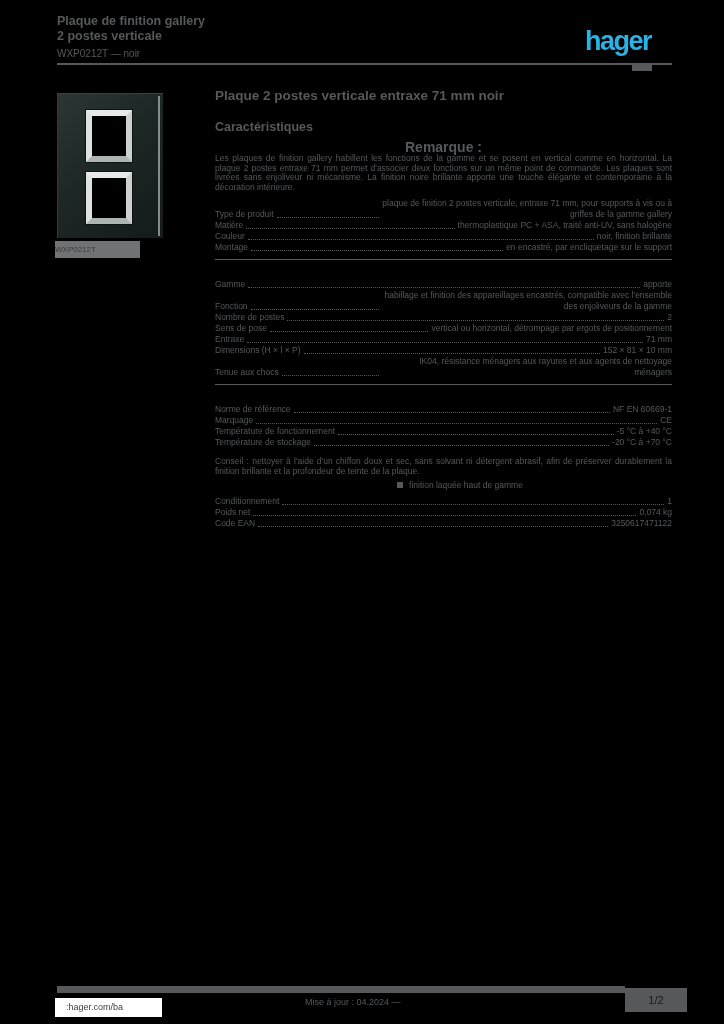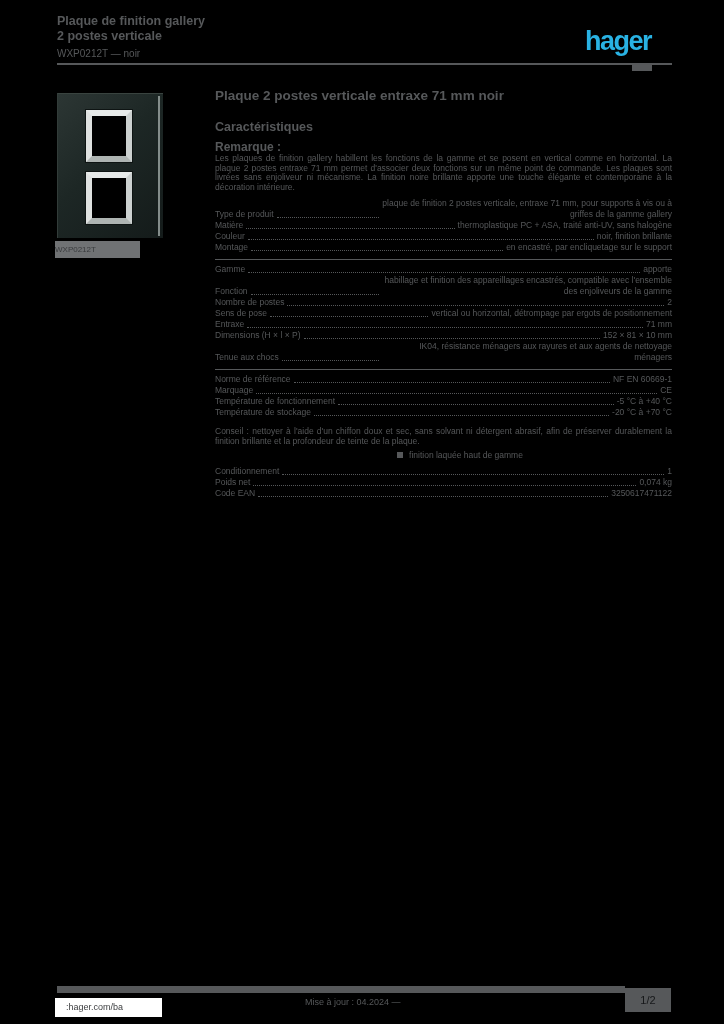--- a/index.html
+++ b/index.html
@@ -25,42 +25,42 @@
        border-bottom-color:#aeb4b2;box-shadow:0 0 0 1px #0e1413;}
   .win1{top:16px;} .win2{top:78px;}
   .photo-caption{position:absolute;left:55px;top:241px;width:85px;height:17px;background:#707274;
         color:#3a3c3e;font-size:8px;line-height:17px;padding-left:0;box-sizing:border-box;
         white-space:nowrap;overflow:hidden;}
 
   
   .main{position:absolute;left:215px;top:88px;width:457px;}
   .main-title{font-size:13.5px;font-weight:bold;margin:0;line-height:16px;color:#56585a;}
   .section-heading{font-size:12.5px;font-weight:bold;margin-top:16px;line-height:15px;}
-  .note-label{font-size:12px;font-weight:bold;margin-top:7px;line-height:10px;}
+  .note-label{font-size:14px;font-weight:bold;margin-top:7px;line-height:10px;text-align:center;}
   .note-text{font-size:8.5px;line-height:9.7px;text-align:justify;margin-top:2px;color:#56585a;}
 
   .spec-wrap{margin-top:3px;}
   .spec-section{padding:2px 0 3px 0;}
-  .spec-section.ruled{border-top:1px solid #56585a;margin-top:3px;padding-top:4px;}
+  .spec-section.ruled{border-top:1px solid #56585a;margin-top:3px;padding-top:19px;}
   .spec-heading{font-size:8.5px;font-weight:bold;line-height:11px;}
   .spec-row{display:flex;align-items:flex-end;font-size:8.5px;line-height:11px;margin:0;}
   .spec-row .lbl{flex:0 1 auto;max-width:150px;}
   .spec-row .dots{flex:1 0 20px;border-bottom:1px dotted #56585a;margin:0 3px 2px 3px;}
   .spec-row .val{flex:0 1 auto;max-width:290px;text-align:right;}
   .spec-note{font-size:8.5px;line-height:10.5px;text-align:justify;margin:3px 0 2px 0;}
   .spec-bullet{display:flex;font-size:8.5px;line-height:11px;margin-top:3px;justify-content:center;}
   .spec-bullet .sq{width:6px;height:6px;background:#56585a;margin:2px 6px 0 33px;flex:0 0 auto;}
 
   
   .foot-band{position:absolute;left:57px;top:986px;width:568px;height:7px;background:#56585a;}
   .foot-link{position:absolute;left:55px;top:998px;width:107px;height:19px;background:#fff;
         color:#3c3e40;font-size:9px;line-height:19px;padding-left:11px;box-sizing:border-box;
         white-space:nowrap;overflow:hidden;cursor:pointer;}
   .foot-center{position:absolute;left:305px;top:996px;font-size:9px;line-height:12px;color:#56585a;}
-  .foot-badge{position:absolute;left:625px;top:988px;width:46px;height:24px;background:#56585a;
+  .foot-badge{position:absolute;left:625px;top:988px;width:62px;height:24px;background:#56585a;
         color:#16181a;font-size:11px;font-weight:normal;text-align:center;line-height:24px;}
 </style>
 </head>
 <body>
 
 <div class="page">
 
   <div class="hdr-block">
     <div class="hdr-title">Plaque de finition gallery</div>
     <div class="hdr-title">2 postes verticale</div>

